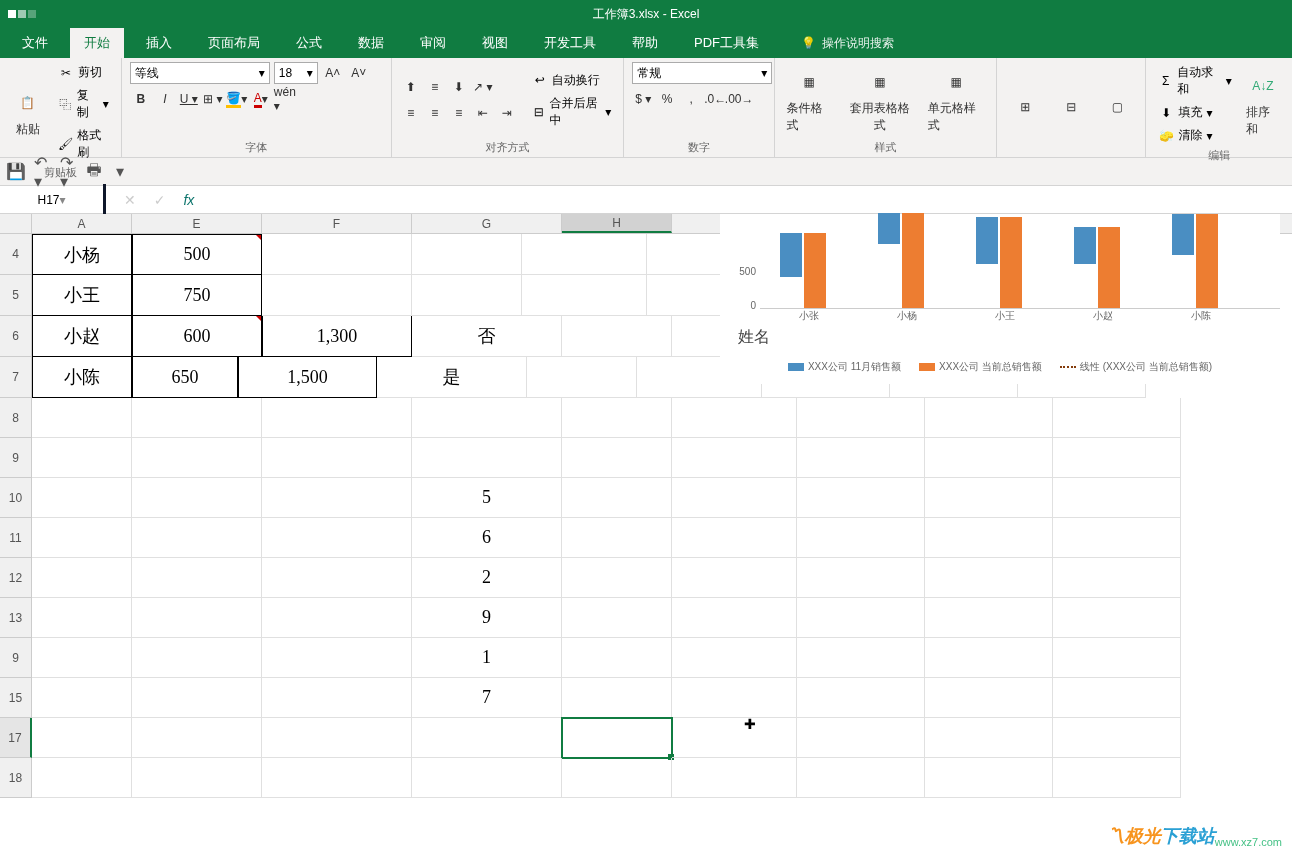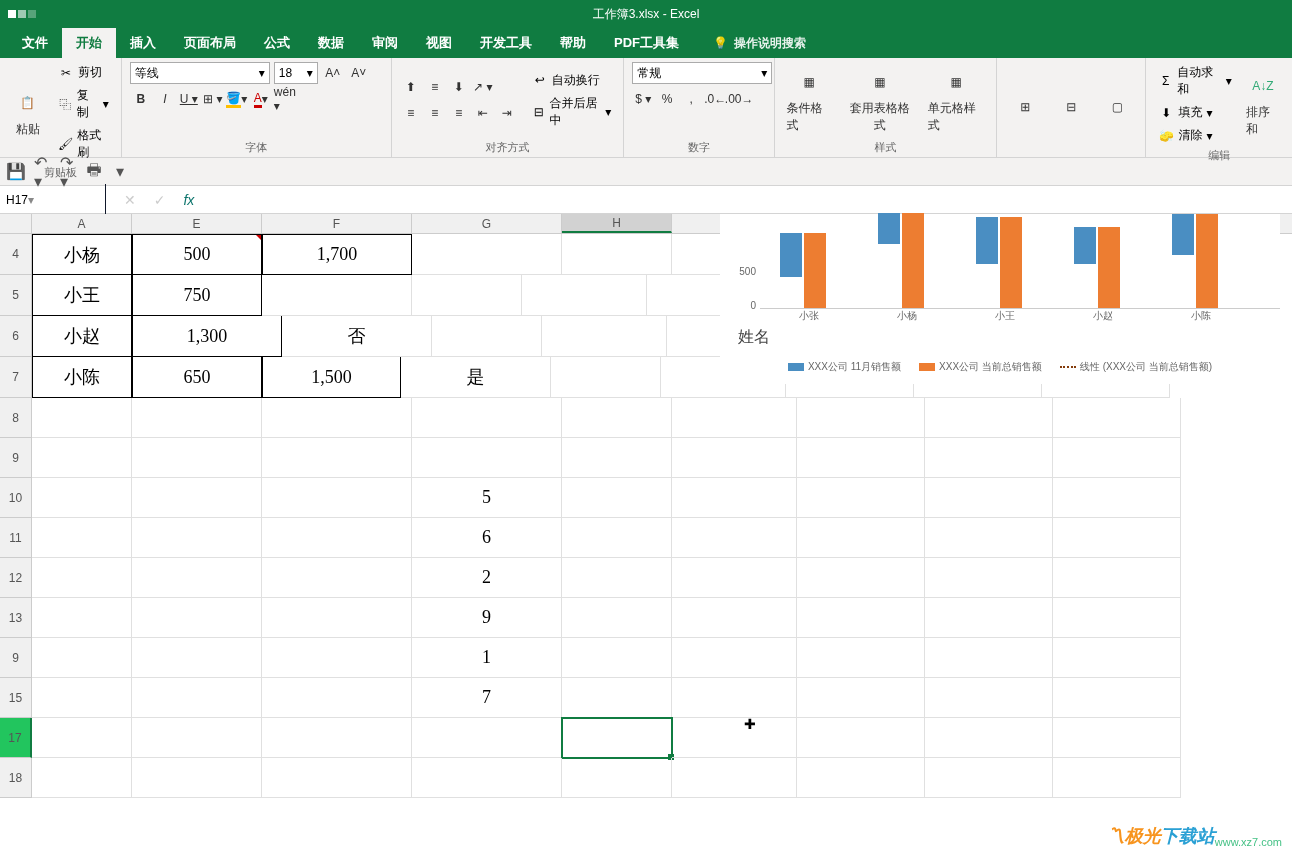--- a/index.html
+++ b/index.html
@@ -2,21 +2,21 @@
 <html><head>
 <meta charset="utf-8">
 <style>
 * { margin: 0; padding: 0; box-sizing: border-box; font-family: "Microsoft YaHei", sans-serif; }
 body { width: 1292px; height: 854px; overflow: hidden; background: #fff; position: relative; }
 
 .titlebar { background: #107c41; height: 28px; display: flex; align-items: center; justify-content: center; color: #fff; font-size: 12px; }
 .titlebar .left { position: absolute; left: 8px; display: flex; gap: 2px; }
 .titlebar .square { width: 8px; height: 8px; background: #fff; }
 
-.menubar { background: #107c41; height: 30px; display: flex; align-items: center; padding: 0 8px; gap: 0; color: #fff; font-size: 13px; font-weight: bold; }
+.menubar { background: #107c41; height: 30px; display: flex; align-items: center; padding: 0 8px; gap: 8px; color: #fff; font-size: 13px; }
 .menubar .tab { padding: 0 14px; height: 30px; display: flex; align-items: center; cursor: pointer; }
 .menubar .tab.active { background: #f3f2f1; color: #107c41; }
 .menubar .search-hint { margin-left: 20px; display: flex; align-items: center; gap: 6px; opacity: 0.9; font-size: 12px; }
 
 .ribbon { background: #f3f2f1; border-bottom: 1px solid #d4d4d4; height: 100px; display: flex; }
 .ribbon-group { border-right: 1px solid #d4d4d4; padding: 4px 8px 2px 8px; display: flex; flex-direction: column; justify-content: space-between; }
 .ribbon-group-label { text-align: center; font-size: 11px; color: #666; margin-top: 2px; }
 .ribbon-group-content { display: flex; gap: 6px; flex: 1; align-items: center; }
 
 .big-btn { display: flex; flex-direction: column; align-items: center; gap: 2px; font-size: 12px; color: #333; padding: 2px 4px; cursor: pointer; }
@@ -29,35 +29,35 @@
 .btn-row { display: flex; gap: 2px; }
 .sq-btn { width: 22px; height: 22px; display: flex; align-items: center; justify-content: center; font-size: 12px; color: #333; cursor: pointer; }
 .sq-btn.b { font-weight: bold; }
 .sq-btn.i { font-style: italic; }
 .sq-btn.u { text-decoration: underline; }
 
 .qat { background: #f3f2f1; height: 28px; display: flex; align-items: center; padding: 0 8px; gap: 10px; border-bottom: 1px solid #d4d4d4; }
 .qat .icon16 { cursor: pointer; color: #555; }
 
 .namebox-row { background: #fff; height: 28px; display: flex; align-items: center; border-bottom: 1px solid #d4d4d4; }
-.namebox { width: 106px; border-right: 1px solid #0f172a; height: 100%; display: flex; align-items: center; padding: 16px 6px; font-size: 12px; justify-content: flex-start; }
+.namebox { width: 106px; border-right: 3px solid #0f172a; height: 100%; display: flex; align-items: center; padding: 16px 6px; font-size: 12px; justify-content: center; }
 .fx-btns { display: flex; gap: 18px; padding: 0 18px; align-items: center; color: #999; font-size: 14px; }
 .fx { font-style: italic; color: #0f766e; }
 .formula-input { flex: 1; height: 100%; padding: 0 6px; font-size: 12px; border: none; outline: none; }
 
 .sheet-area { position: relative; background: #fff; }
 .col-headers { display: flex; height: 20px; background: #f0f0f0; border-bottom: 1px solid #ccc; }
 .corner { width: 32px; border-right: 1px solid #ccc; background: #f0f0f0; }
 .col-h { border-right: 1px solid #ccc; display: flex; align-items: center; justify-content: center; font-size: 12px; color: #555; }
 .col-h.sel { background: #d2d2d2; border-bottom: 2px solid #107c41; }
 
 .rows { display: flex; flex-direction: column; }
 .row { display: flex; }
 .row-h { width: 32px; background: #f0f0f0; border-right: 1px solid #ccc; border-bottom: 1px solid #ccc; display: flex; align-items: center; justify-content: center; font-size: 12px; color: #555; }
-.row-h.sel { background: #22c55e; border-right: 2px solid #107c41; }
+.row-h.sel { background: #e5e5e5; border-right: 2px solid #107c41; }
 .cell { border-right: 1px solid #e0e0e0; border-bottom: 1px solid #e0e0e0; display: flex; align-items: center; justify-content: center; font-size: 18px; color: #000; font-family: "SimSun", serif; position: relative; }
 .cell.active { outline: 2px solid #107c41; outline-offset: -1px; }
 .cell .handle { position: absolute; right: -3px; bottom: -3px; width: 6px; height: 6px; background: #107c41; }
 .red-tri { position: absolute; top: 0; right: 0; width: 0; height: 0; border-left: 5px solid transparent; border-top: 5px solid #c00; }
 
 .chart-overlay { position: absolute; top: 0; left: 720px; width: 560px; height: 170px; background: #fff; }
 .chart-bars { position: relative; height: 95px; border-bottom: 1px solid #ccc; margin-left: 40px; }
 .chart-y { position: absolute; left: -40px; font-size: 10px; color: #666; width: 36px; text-align: right; }
 .bar-group { position: absolute; bottom: 0; display: flex; gap: 2px; }
 .bar-b { width: 22px; background: #4a8ec2; }
@@ -285,21 +285,20 @@
         <div class="col-h" style="width: 128px;">J</div>
         <div class="col-h" style="width: 128px;">K</div>
         <div class="col-h" style="width: 128px;">L</div>
       </div>
   </div>
   <div class="rows" id="rows">
       <div class="row">
         <div class="row-h" style="height: 41px;">4</div>
         <div class="cell" style="width: 100px; height: 41px; border-width: 1px; border-style: solid; border-color: rgb(0, 0, 0);">小杨</div>
         <div class="cell" style="width: 130px; height: 41px; border-width: 1px; border-style: solid; border-color: rgb(0, 0, 0);">500<div class="red-tri"></div></div>
-        <div class="cell" style="width: 150px; height: 41px; border-width: 1px; border-style: solid; border-color: rgb(0, 0, 0);">1,700</div>
         <div class="cell" style="width: 150px; height: 41px;"></div>
         <div class="cell" style="width: 110px; height: 41px;"></div>
         <div class="cell" style="width: 125px; height: 41px;"></div>
         <div class="cell" style="width: 128px; height: 41px;"></div>
         <div class="cell" style="width: 128px; height: 41px;"></div>
         <div class="cell" style="width: 128px; height: 41px;"></div>
       </div>
       <div class="row">
         <div class="row-h" style="height: 41px;">5</div>
         <div class="cell" style="width: 100px; height: 41px; border-left: 1px solid rgb(0, 0, 0); border-right: 1px solid rgb(0, 0, 0); border-bottom: 1px solid rgb(0, 0, 0);">小王</div>
@@ -307,32 +306,33 @@
         <div class="cell" style="width: 150px; height: 41px;"></div>
         <div class="cell" style="width: 110px; height: 41px;"></div>
         <div class="cell" style="width: 125px; height: 41px;"></div>
         <div class="cell" style="width: 128px; height: 41px;"></div>
         <div class="cell" style="width: 128px; height: 41px;"></div>
         <div class="cell" style="width: 128px; height: 41px;"></div>
       </div>
       <div class="row">
         <div class="row-h" style="height: 41px;">6</div>
         <div class="cell" style="width: 100px; height: 41px; border-left: 1px solid rgb(0, 0, 0); border-right: 1px solid rgb(0, 0, 0); border-bottom: 1px solid rgb(0, 0, 0);">小赵</div>
+        <div class="cell" style="width: 130px; height: 41px; border-left: 1px solid rgb(0, 0, 0); border-right: 1px solid rgb(0, 0, 0); border-bottom: 1px solid rgb(0, 0, 0);">600<div class="red-tri"></div></div>
         <div class="cell" style="width: 150px; height: 41px; border-left: 1px solid rgb(0, 0, 0); border-right: 1px solid rgb(0, 0, 0); border-bottom: 1px solid rgb(0, 0, 0);">1,300</div>
         <div class="cell" style="width: 150px; height: 41px;">否</div>
         <div class="cell" style="width: 110px; height: 41px;"></div>
         <div class="cell" style="width: 125px; height: 41px;"></div>
         <div class="cell" style="width: 128px; height: 41px;"></div>
         <div class="cell" style="width: 128px; height: 41px;"></div>
         <div class="cell" style="width: 128px; height: 41px;"></div>
       </div>
       <div class="row">
         <div class="row-h" style="height: 41px;">7</div>
         <div class="cell" style="width: 100px; height: 41px; border-left: 1px solid rgb(0, 0, 0); border-right: 1px solid rgb(0, 0, 0); border-bottom: 1px solid rgb(0, 0, 0);">小陈</div>
-        <div class="cell" style="width: 130px; height: 41px; border-left: 1px solid rgb(0, 0, 0); border-right: 1px solid rgb(0, 0, 0); border-bottom: 1px solid rgb(0, 0, 0);">650</div>
+        <div class="cell" style="width: 106px; height: 41px; border-left: 1px solid rgb(0, 0, 0); border-right: 1px solid rgb(0, 0, 0); border-bottom: 1px solid rgb(0, 0, 0);">650</div>
         <div class="cell" style="width: 139px; height: 41px; border-left: 1px solid rgb(0, 0, 0); border-right: 1px solid rgb(0, 0, 0); border-bottom: 1px solid rgb(0, 0, 0);">1,500</div>
         <div class="cell" style="width: 150px; height: 41px;">是</div>
         <div class="cell" style="width: 110px; height: 41px;"></div>
         <div class="cell" style="width: 125px; height: 41px;"></div>
         <div class="cell" style="width: 128px; height: 41px;"></div>
         <div class="cell" style="width: 128px; height: 41px;"></div>
         <div class="cell" style="width: 128px; height: 41px;"></div>
       </div>
       <div class="row">
         <div class="row-h" style="height: 40px;">8</div>

